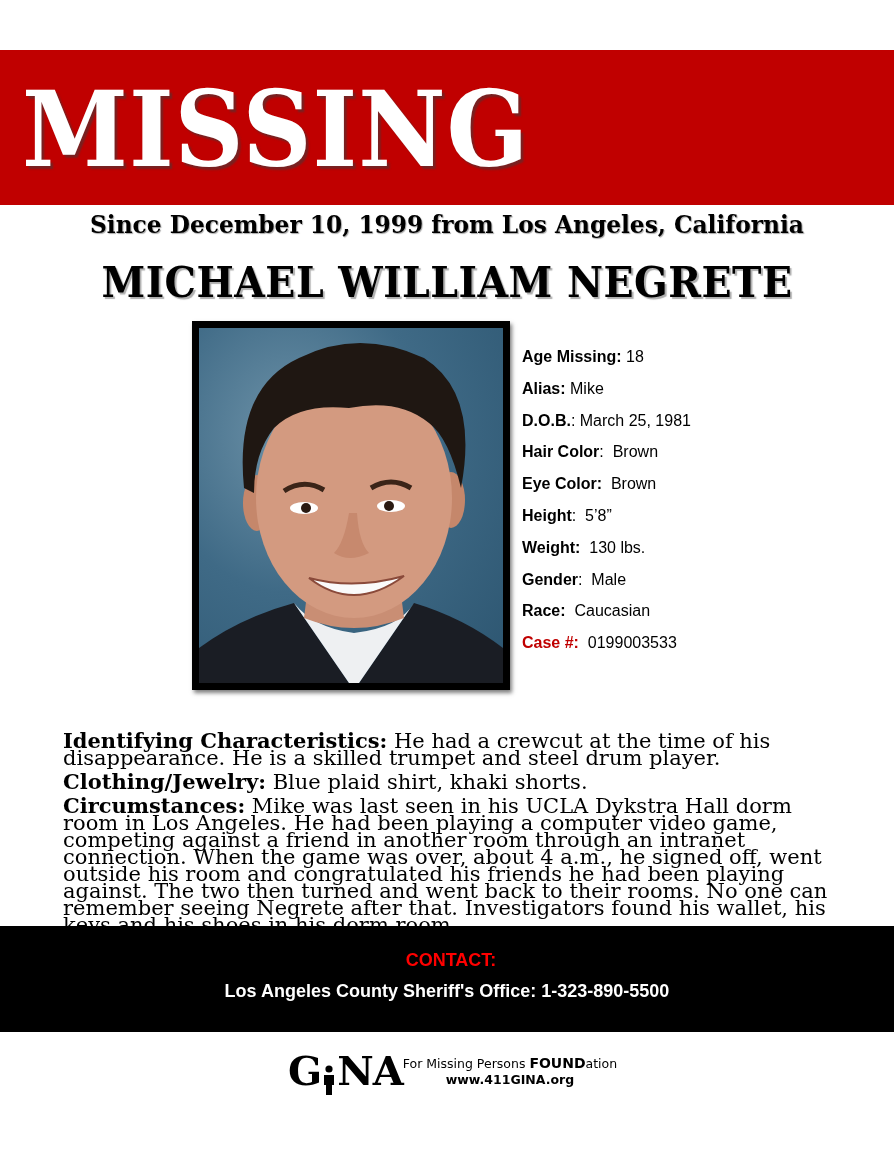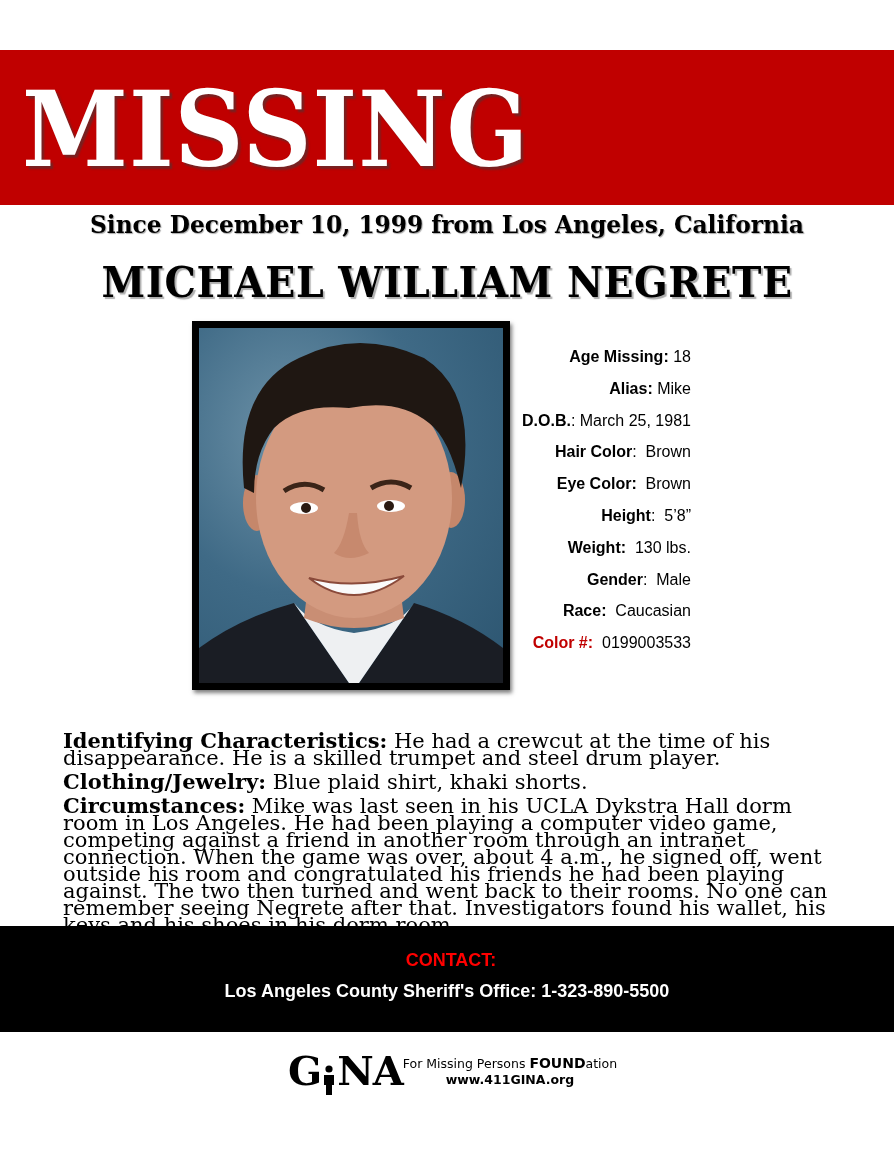--- a/index.html
+++ b/index.html
@@ -4,21 +4,21 @@
 <style>
   html, body { margin: 0; padding: 0; background: #ffffff; }
   body { width: 894px; height: 1156px; position: relative; overflow: hidden; font-family: "DejaVu Serif", serif; color: #000; }
   .banner { position: absolute; left: 0; top: 50px; width: 894px; height: 155px; background: #c00000; display: flex; align-items: center; justify-content: flex-start; }
   .banner-title { font-family: "DejaVu Serif", serif; font-weight: bold; font-size: 104px; color: #ffffff; letter-spacing: 1px; transform: scaleX(0.92); text-shadow: 3px 3px 2px rgba(60,60,60,0.55); line-height: 1; margin-top: 4px; }
   .since { position: absolute; left: 0; top: 210px; width: 894px; text-align: center; font-family: "DejaVu Serif", serif; font-weight: bold; font-size: 24px; text-shadow: 1px 1px 1px rgba(0,0,0,0.35); transform: scaleX(0.97); }
   .name { position: absolute; left: 0; top: 258px; width: 894px; text-align: center; font-family: "DejaVu Serif", serif; font-weight: bold; font-size: 42px; letter-spacing: 0.5px; text-shadow: 2px 2px 1px rgba(120,120,120,0.6); transform: scaleX(0.94); }
   .photo-frame { position: absolute; left: 192px; top: 321px; width: 318px; height: 369px; background: #000; box-shadow: 2px 3px 4px rgba(0,0,0,0.5); }
   .photo { position: absolute; left: 7px; top: 7px; width: 304px; height: 355px; overflow: hidden; background: radial-gradient(ellipse at 30% 30%, #6d92a8 0%, #3f6a86 45%, #2c5570 100%); }
   .details { position: absolute; left: 522px; top: 345px; font-family: "Liberation Sans", sans-serif; font-size: 16px; }
-  .detail-row { height: 31.8px; line-height: 24px; white-space: pre; text-align: right; }
+  .detail-row { height: 31.8px; line-height: 24px; white-space: pre; }
   .detail-label { font-weight: bold; }
   .case .detail-label { color: #c00000; }
   .body { position: absolute; left: 63px; top: 732px; width: 770px; font-family: "DejaVu Serif", serif; font-size: 21px; line-height: 17px; }
   .para { margin: 0 0 6px 0; }
   .para .lbl { font-weight: bold; }
   .contact { position: absolute; left: 0; top: 926px; width: 894px; height: 106px; background: #000; text-align: center; font-family: "Liberation Sans", sans-serif; font-weight: bold; }
   .contact-label { color: #ff0000; font-size: 18px; margin-top: 24px; margin-left: 8px; }
   .contact-info { color: #ffffff; font-size: 18px; margin-top: 10px; }
   .footer { position: absolute; left: 288px; top: 1048px; height: 46px; display: flex; align-items: center; }
   .gina { font-family: "DejaVu Serif", serif; font-weight: bold; font-size: 40px; letter-spacing: -1px; display: flex; align-items: flex-end; line-height: 1; }
@@ -71,21 +71,21 @@
 <div class="details">
   <div class="detail-row"><span class="detail-label">Age Missing:</span><span> 18</span></div>
   <div class="detail-row"><span class="detail-label">Alias:</span><span> Mike</span></div>
   <div class="detail-row"><span class="detail-label">D.O.B.</span><span>: March 25, 1981</span></div>
   <div class="detail-row"><span class="detail-label">Hair Color</span><span>:  Brown</span></div>
   <div class="detail-row"><span class="detail-label">Eye Color:</span><span>  Brown</span></div>
   <div class="detail-row"><span class="detail-label">Height</span><span>:  5’8”</span></div>
   <div class="detail-row"><span class="detail-label">Weight:</span><span>  130 lbs.</span></div>
   <div class="detail-row"><span class="detail-label">Gender</span><span>:  Male</span></div>
   <div class="detail-row"><span class="detail-label">Race:</span><span>  Caucasian</span></div>
-  <div class="detail-row case"><span class="detail-label">Color #:</span><span>  0199003533</span></div>
+  <div class="detail-row case"><span class="detail-label">Case #:</span><span>  0199003533</span></div>
 </div>
 
 <div class="body">
   <p class="para"><span class="lbl">Identifying Characteristics:</span><span>  He had a crewcut at the time of his disappearance. He is a skilled trumpet and steel drum player.</span></p>
   <p class="para"><span class="lbl">Clothing/Jewelry:</span><span>  Blue plaid shirt, khaki shorts.</span></p>
   <p class="para"><span class="lbl">Circumstances:</span><span>  Mike was last seen in his UCLA Dykstra Hall dorm room in Los Angeles. He had been playing a computer video game, competing against a friend in another room through an intranet connection. When the game was over, about 4 a.m., he signed off, went outside his room and congratulated his friends he had been playing against. The two then turned and went back to their rooms. No one can remember seeing Negrete after that. Investigators found his wallet, his keys and his shoes in his dorm room.</span></p>
 </div>
 
 <div class="contact">
   <div class="contact-label">CONTACT:</div>

